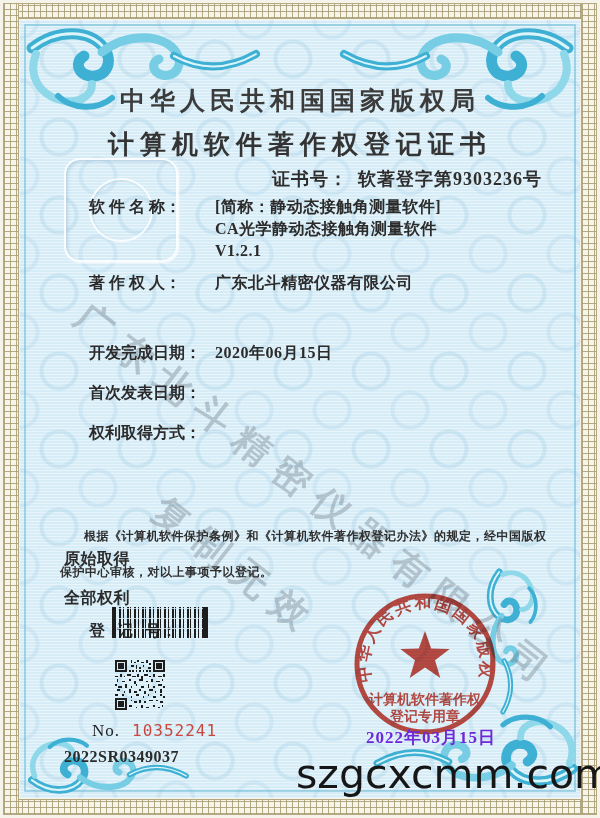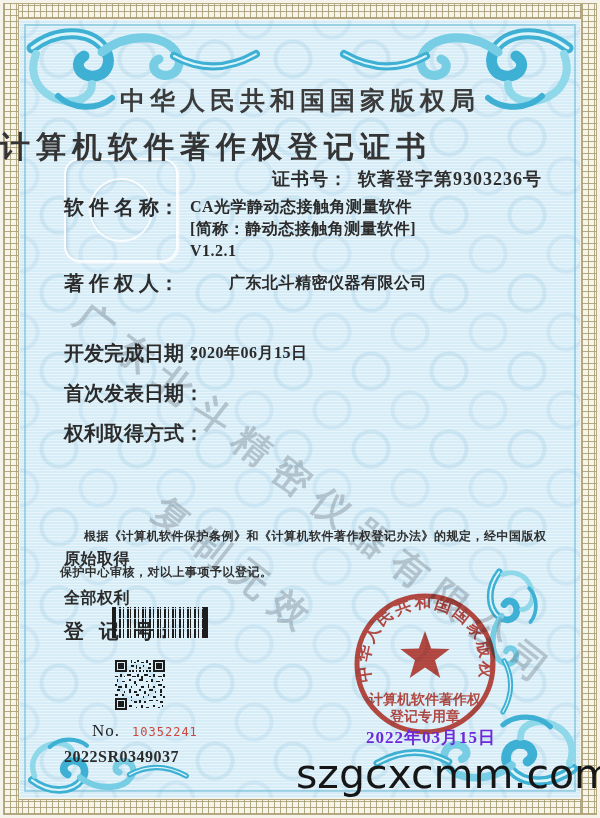--- a/index.html
+++ b/index.html
@@ -33,48 +33,48 @@
   .orn{position:absolute;color:#3eb0d4;}
   .orn.tl{left:24px;top:22px;}
   .orn.tr{right:24px;top:22px;transform:scaleX(-1);}
   .orn.bl{left:24px;top:736px;transform:scaleY(-1);}
   .orn.br{right:20px;top:712px;transform:scale(-1,-1);}
   .orn.brv{right:14px;top:612px;transform:rotate(-90deg) scaleX(-1);}
 
   
   .authority{position:absolute;left:0;top:84px;width:600px;text-align:center;
     font-size:25px;font-weight:bold;letter-spacing:5px;color:#3b3b3b;}
-  .cert-title{position:absolute;left:0;top:127px;width:600px;text-align:left;
-    font-size:30px;font-weight:bold;letter-spacing:6px;color:#343434;}
+  .cert-title{position:absolute;left:0;top:127px;width:600px;text-align:center;
+    font-size:26px;font-weight:bold;letter-spacing:6px;color:#343434;}
   .certno-line{position:absolute;right:58px;top:167px;font-size:18px;font-weight:bold;
     color:#2e2e2e;letter-spacing:1px;}
   .certno-line .lbl{margin-right:10px;}
 
   .fields{position:absolute;left:64px;top:196px;width:482px;color:#2b2b2b;}
   .row{display:flex;align-items:flex-start;}
-  .flabel{width:126px;flex:0 0 126px;font-size:20px;font-weight:bold;white-space:pre;line-height:22px;}
+  .flabel{width:126px;flex:0 0 126px;font-size:16px;font-weight:bold;white-space:pre;line-height:22px;padding-left:25px;}
   .fvalue{font-size:16px;font-weight:bold;line-height:22px;letter-spacing:.5px;}
-  .r2{margin-top:10px;gap:39px;} .r3{margin-top:48px;} .r4{margin-top:18px;}
+  .r2{margin-top:10px;} .r3{margin-top:48px;} .r4{margin-top:18px;}
   .r5{margin-top:18px;flex-direction:column;} .r6{margin-top:17px;} .r7{margin-top:11px;flex-direction:column;}
 
   .statement{position:absolute;left:60px;top:518px;width:488px;font-size:12px;
     font-weight:bold;color:#2e2e2e;line-height:36px;text-indent:2em;letter-spacing:.5px;}
 
   
   .barcode{position:absolute;left:112px;top:607px;width:96px;height:31px;
     background-color:#fff0;
     background-image:
       linear-gradient(90deg,#1d1d1d 0 4px,transparent 4px calc(100% - 5px),#1d1d1d calc(100% - 5px) 100%),
       repeating-linear-gradient(0deg, transparent 0 9px, rgba(214,236,246,.8) 9px 10px),
       repeating-linear-gradient(90deg,#1d1d1d 0 2px,transparent 2px 3px,#1d1d1d 3px 4px,transparent 4px 7px,#1d1d1d 7px 9px,transparent 9px 11px,#1d1d1d 11px 12px,transparent 12px 15px);}
   .qr{position:absolute;left:115px;top:660px;width:50px;height:50px;}
 
   .serial{position:absolute;left:92px;top:721px;font-size:17px;color:#22262a;}
   .serial .no{font-weight:normal;letter-spacing:1px;}
-  .serial .num{font-family:"DejaVu Sans Mono",monospace;font-size:12px;color:#c9473f;
+  .serial .num{font-family:"DejaVu Sans Mono",monospace;font-size:16px;color:#c9473f;
     margin-left:12px;letter-spacing:1px;}
 
   
   .seal{position:absolute;left:350px;top:589px;mix-blend-mode:multiply;opacity:.9;}
   .issue-date{position:absolute;left:366px;top:726px;font-size:17px;font-weight:bold;
     color:#6d28d9;letter-spacing:1px;}
 
   
   .wm{position:absolute;font-weight:bold;color:rgba(100,112,124,.34);white-space:nowrap;
     transform-origin:0 0;transform:rotate(38deg);pointer-events:none;}
@@ -147,22 +147,22 @@
   <div class="authority">中华人民共和国国家版权局</div>
   <div class="cert-title">计算机软件著作权登记证书</div>
   <div class="certno-line">
     <span class="lbl">证书号：</span><span>软著登字第9303236号</span>
   </div>
 
   <div class="fields">
     <div class="row r1">
       <div class="flabel">软 件 名 称：</div>
       <div class="fvalue">
+        <div>[简称：静动态接触角测量软件]</div>
         <div>CA光学静动态接触角测量软件</div>
-        <div>[简称：静动态接触角测量软件]</div>
         <div>V1.2.1</div>
       </div>
     </div>
     <div class="row r2">
       <div class="flabel">著 作 权 人：</div>
       <div class="fvalue">广东北斗精密仪器有限公司</div>
     </div>
     <div class="row r3">
       <div class="flabel">开发完成日期：</div>
       <div class="fvalue">2020年06月15日</div>

